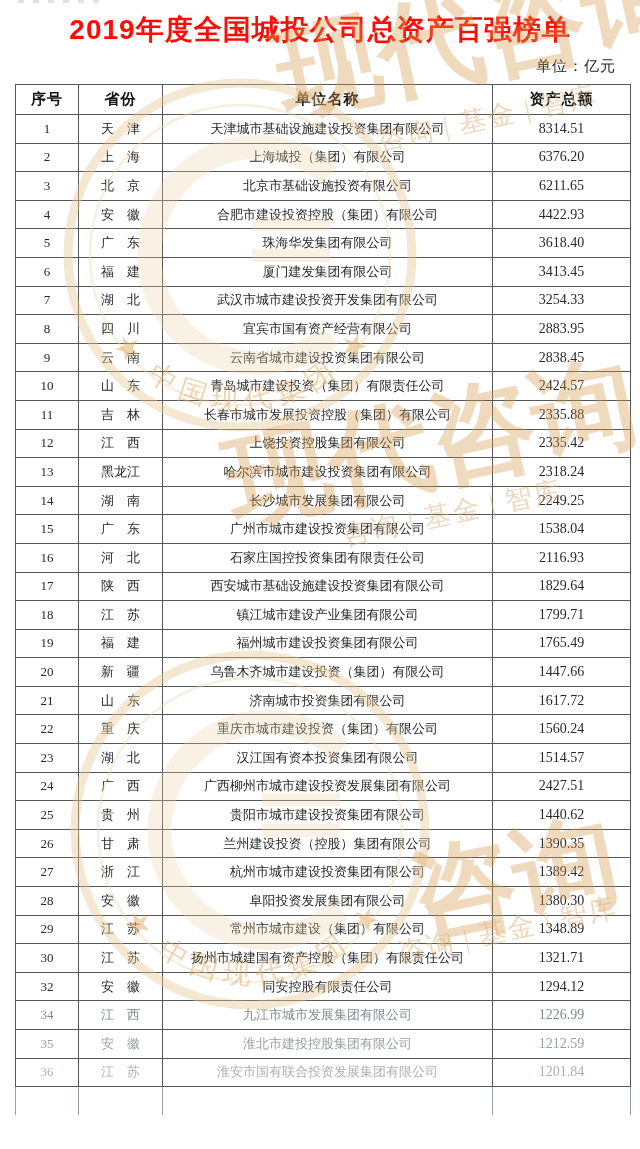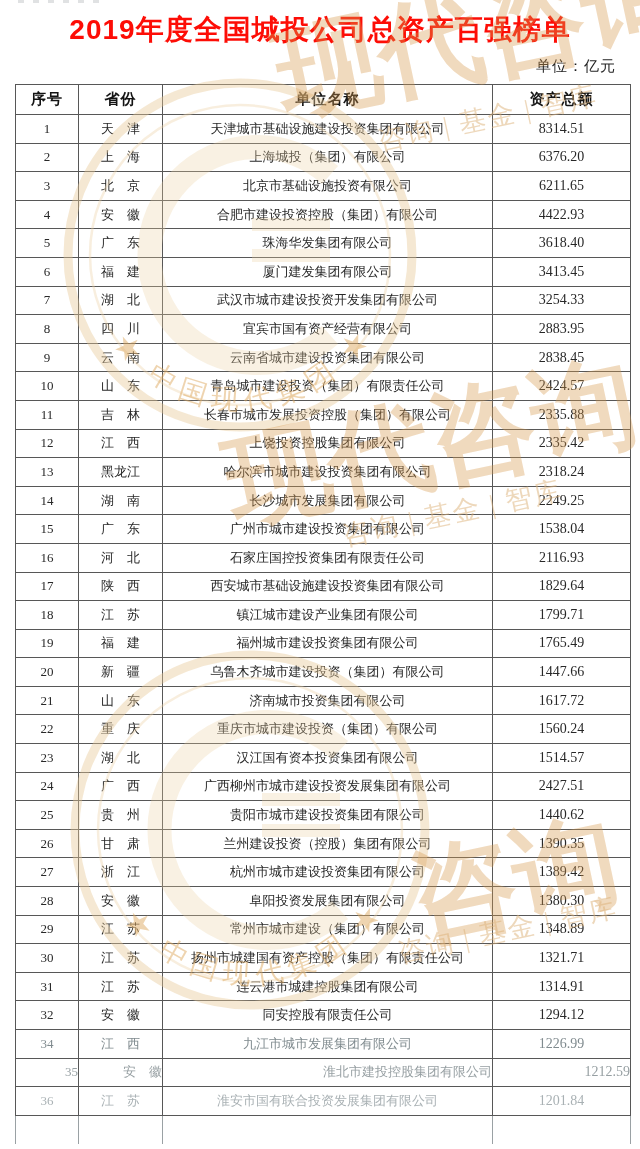--- a/index.html
+++ b/index.html
@@ -27,21 +27,21 @@
   .ranking th,.ranking td{
     border:1px solid #575757;text-align:center;vertical-align:middle;
     padding:0;overflow:hidden;white-space:nowrap;
   }
   .ranking thead tr{height:30px;}
   .ranking thead th{font-size:15px;color:#141414;font-weight:700;letter-spacing:1px;}
   .ranking tbody tr{height:28.6px;}
   .ranking td{font-size:13px;color:#282828;}
   .ranking td:nth-child(4){font-size:14px;}
   .fade-1 td{color:#808b8f;margin-top:35px;}
-  .fade-2 td{color:#969fa2;text-align:right;}
+  .fade-2 td{color:#969fa2;}
   .fade-3 td{color:#a9b1b4;margin-top:20px;}
   .partial-row{height:6px;}
   .partial-row td{border-bottom:none;border-color:#9aa1a4;}
   .watermark{position:absolute;top:0;left:0;pointer-events:none;}
 </style>
 </head>
 <body>
 
 <div class="page">
 
@@ -241,26 +241,20 @@
           <td>常州市城市建设（集团）有限公司</td>
           <td>1348.89</td>
         </tr>
         <tr>
           <td>30</td>
           <td>江　苏</td>
           <td>扬州市城建国有资产控股（集团）有限责任公司</td>
           <td>1321.71</td>
         </tr>
         <tr>
-          <td>31</td>
-          <td>江　苏</td>
-          <td>连云港市城建控股集团有限公司</td>
-          <td>1314.91</td>
-        </tr>
-        <tr>
           <td>32</td>
           <td>安　徽</td>
           <td>同安控股有限责任公司</td>
           <td>1294.12</td>
         </tr>
         <tr class="fade-1">
           <td>34</td>
           <td>江　西</td>
           <td>九江市城市发展集团有限公司</td>
           <td>1226.99</td>

